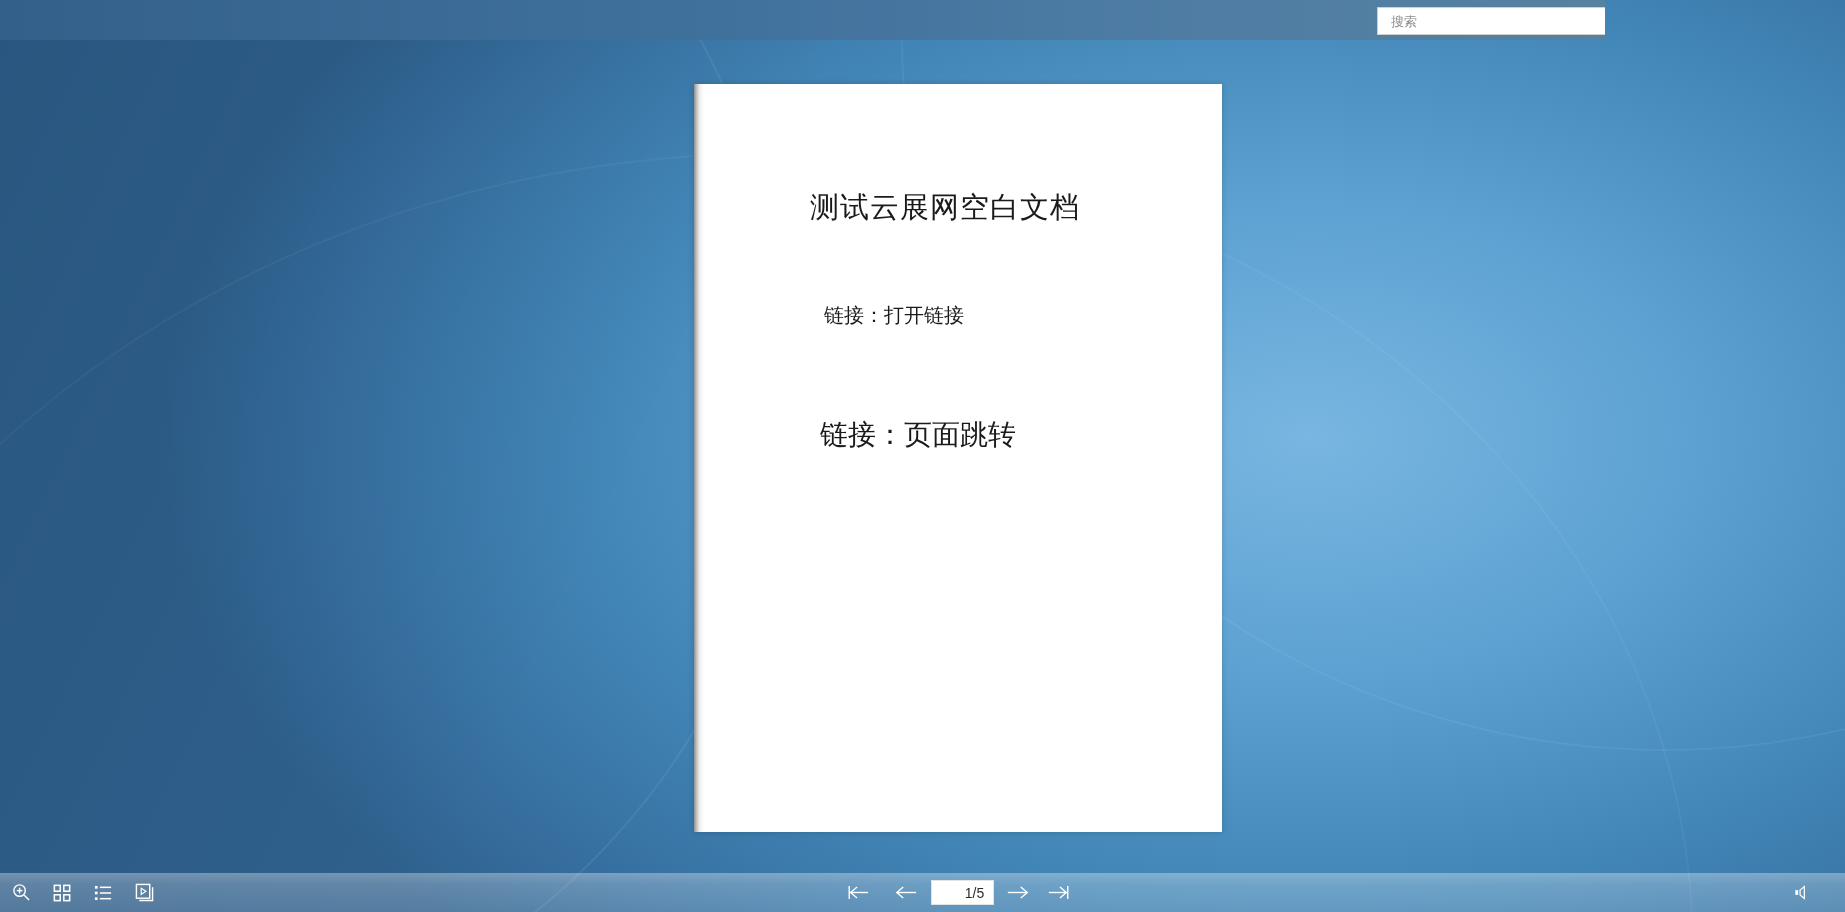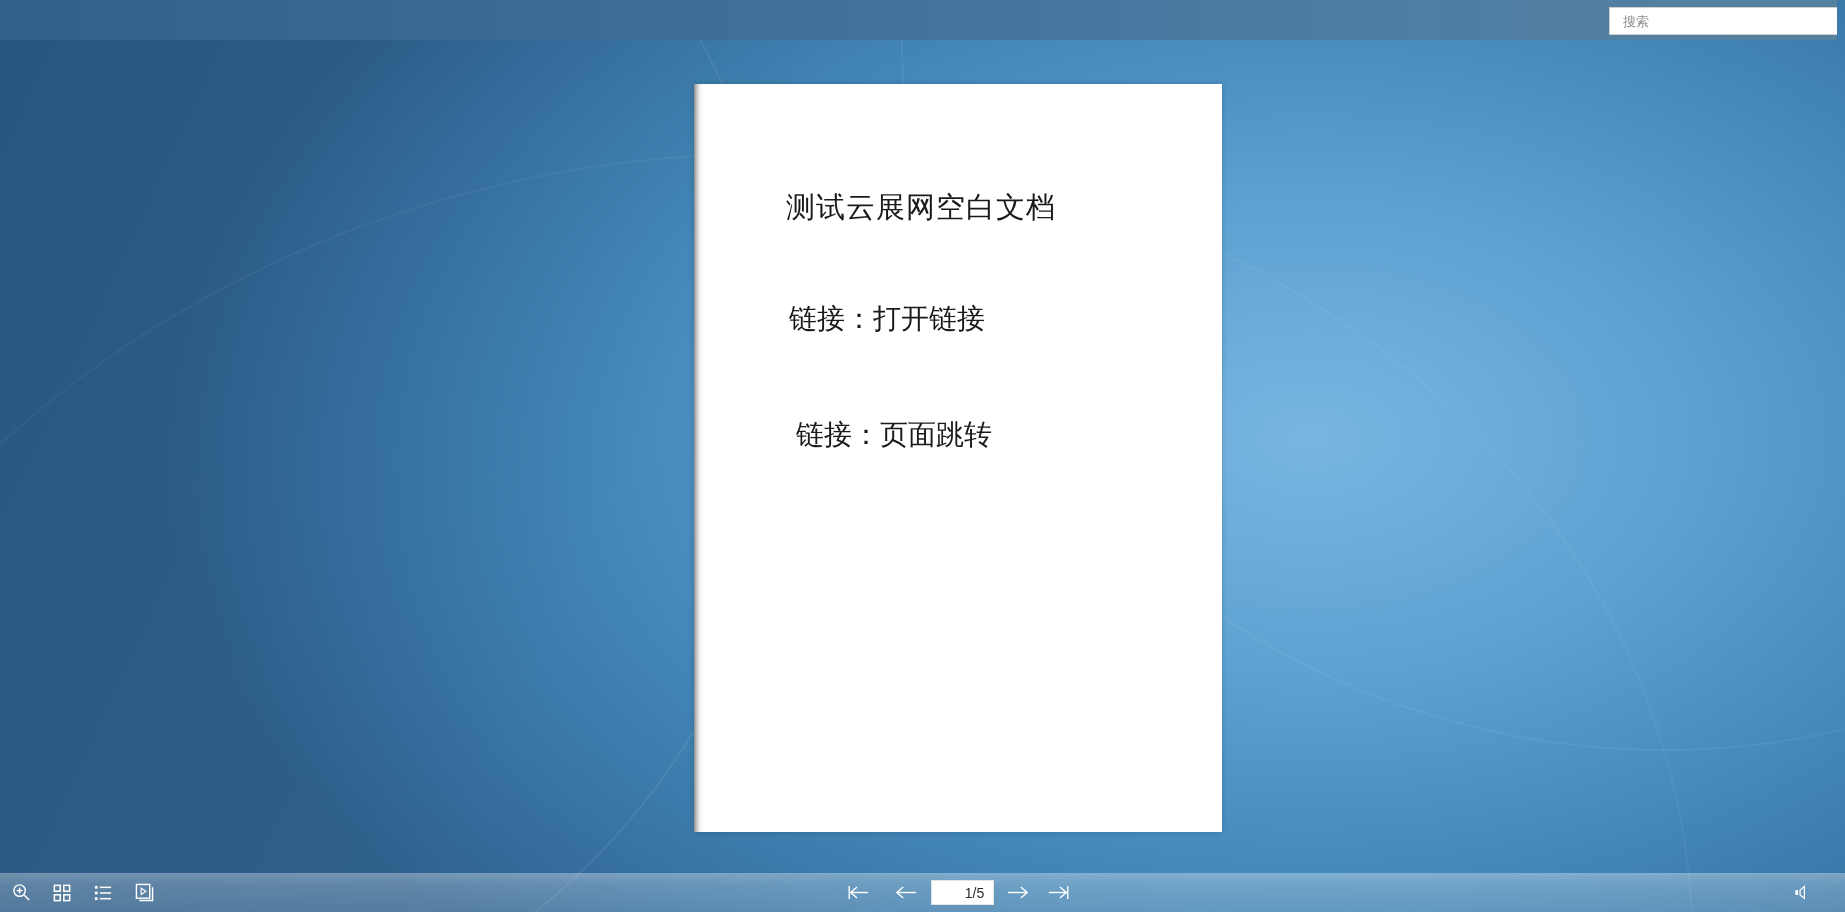--- a/index.html
+++ b/index.html
@@ -31,21 +31,21 @@
     transform: rotate(-12deg);
   }
   .arc3 {
     width: 1500px; height: 1400px; left: 900px; top: -650px;
     border: 2px solid rgba(255,255,255,0.06);
     transform: rotate(8deg);
   }
 
   
   .top-bar {
-    position: absolute; left: 0; top: 0; width: 1837px; height: 40px;
+    position: absolute; left: 0; top: 0; width: 1605px; height: 40px;
     background: linear-gradient(90deg, #33608b 0%, #40719d 45%, #4f7da4 75%, #55829f 100%);
   }
   .search-input {
     position: absolute; right: 0; top: 7px; width: 228px; height: 28px;
     border: 1px solid #cfcfcf; border-right: none;
     background: #ffffff;
     padding: 0 10px 0 13px;
     font-size: 13px; color: #333;
     font-family: "Liberation Sans", sans-serif;
     outline: none;
@@ -54,24 +54,24 @@
 
   
   .doc-page {
     position: absolute; left: 694px; top: 84px; width: 528px; height: 748px;
     background: linear-gradient(90deg, #8f8f8f 0px, #c9c9c9 3px, #f2f2f2 6px, #ffffff 10px);
     box-shadow: 0 0 6px rgba(0,0,0,0.18);
   }
   .doc-text {
     position: absolute;
     font-family: Liberation Serif, serif;
-    color: #1a1a1a; white-space: nowrap; line-height: 1.1;
+    color: #1a1a1a; white-space: nowrap; line-height: 1.1; margin-left: 24px;
   }
   .doc-title { left: 92px; top: 108px; font-size: 29px; letter-spacing: 1px; }
-  .doc-link-1 { left: 95px; top: 220px; font-size: 28px; }
+  .doc-link-1 { left: 106px; top: 220px; font-size: 20px; }
   .doc-link-2 { left: 102px; top: 336px; font-size: 28px; text-align: center; }
   .doc-link { cursor: pointer; }
 
   
   .bottom-bar {
     position: absolute; left: 0; bottom: 0; width: 1845px; height: 39px;
     background: linear-gradient(180deg, rgba(255,255,255,0.34) 0%, rgba(255,255,255,0.24) 30%, rgba(255,255,255,0.18) 100%);
   }
   .tb-btn {
     position: absolute; top: 0; height: 39px; width: 28px;

